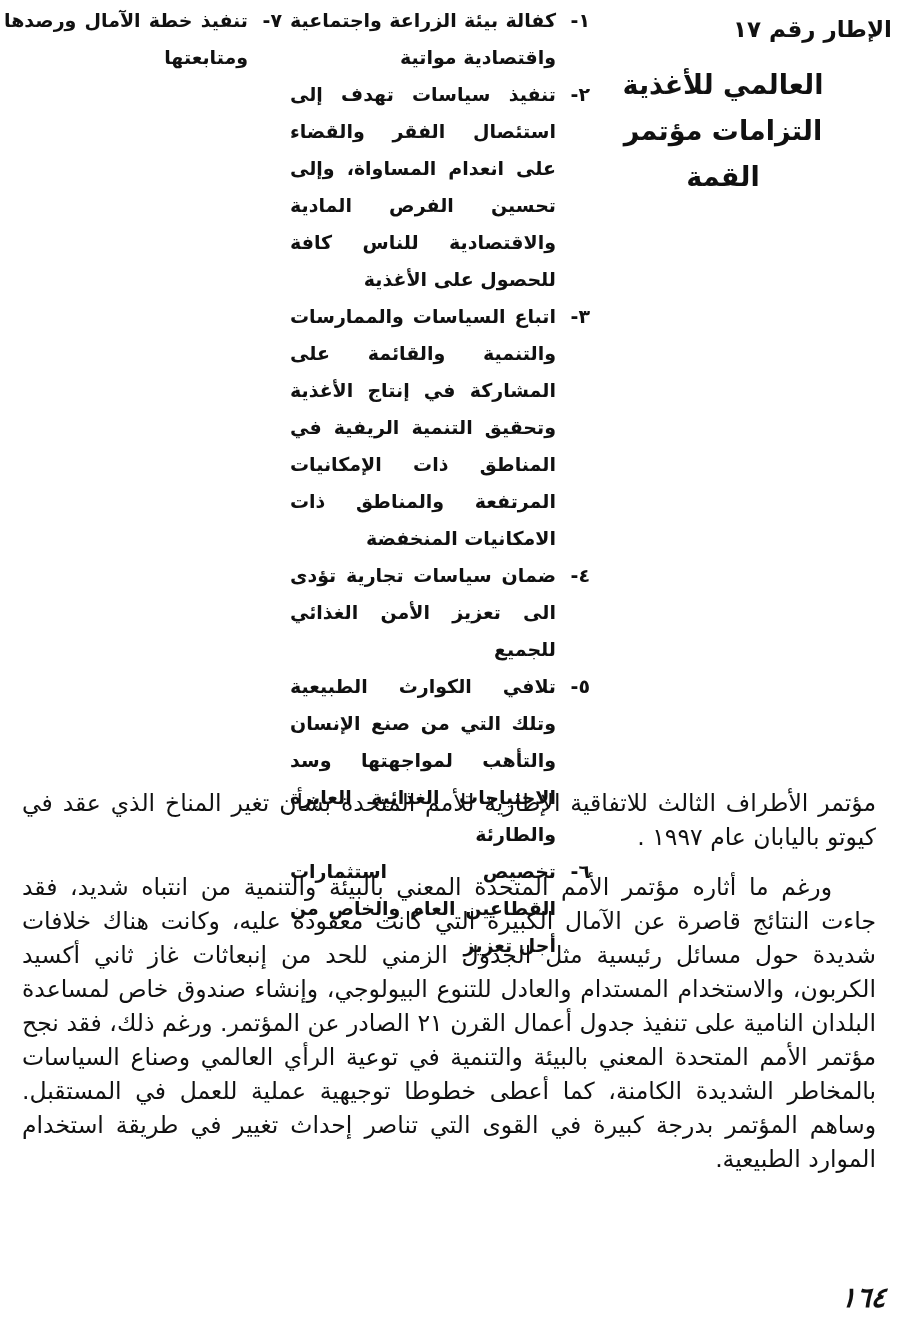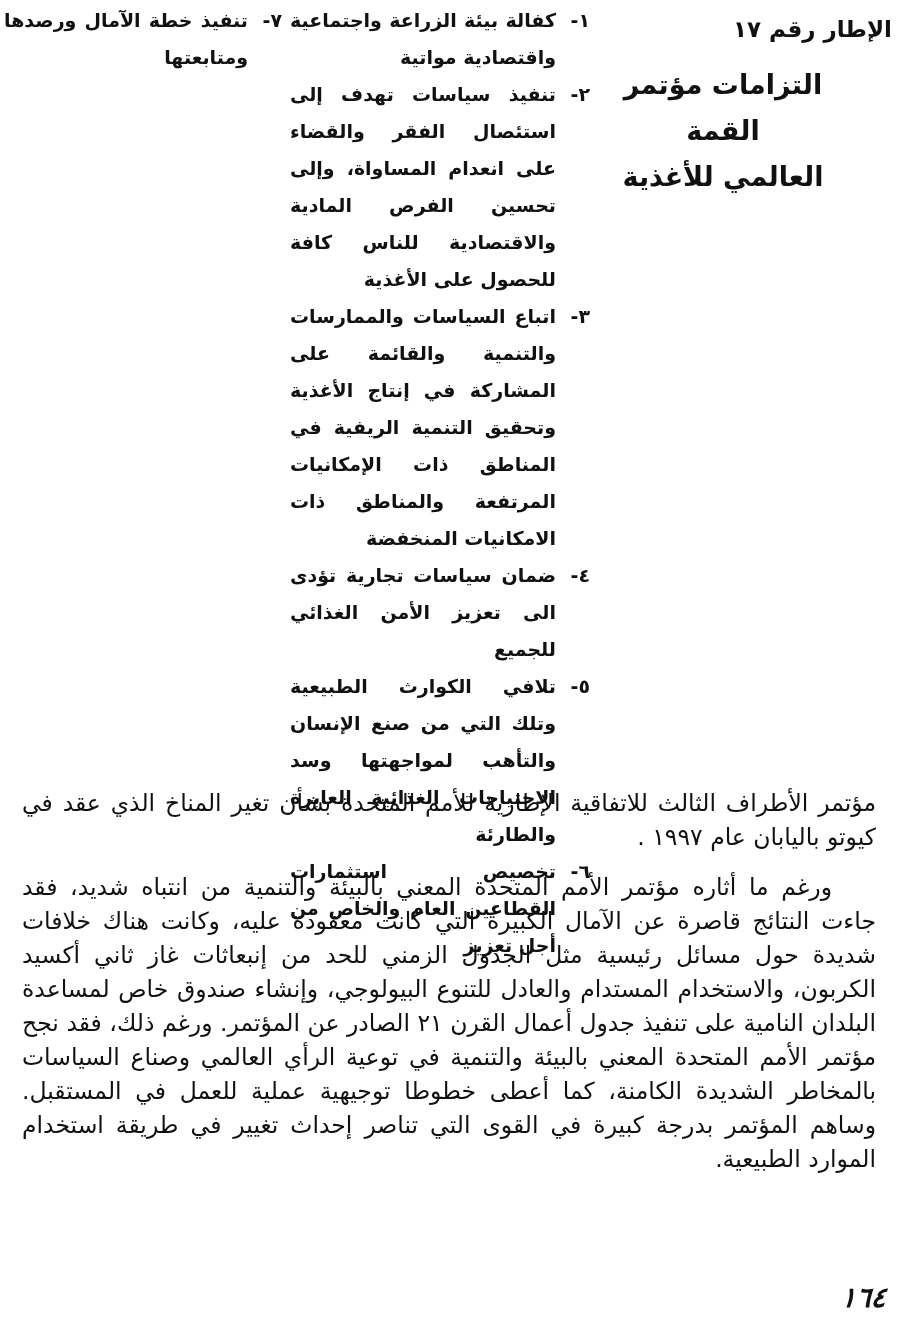--- a/index.html
+++ b/index.html
@@ -96,22 +96,22 @@
   }
 </style>
 </head>
 <body>
 
 <div class="page">
 
   <div class="frame-label">الإطار رقم ١٧</div>
 
   <div class="box-title">
+    <div>العالمي للأغذية</div>
     <div>التزامات مؤتمر القمة</div>
-    <div>العالمي للأغذية</div>
   </div>
 
   <div class="box-col col-middle">
     <div class="list-item">
       <span class="num">١-</span>
       <span class="item-text">كفالة بيئة الزراعة واجتماعية واقتصادية مواتية</span>
     </div>
     <div class="list-item">
       <span class="num">٢-</span>
       <span class="item-text">تنفيذ سياسات تهدف إلى استئصال الفقر والقضاء على انعدام المساواة، وإلى تحسين الفرص المادية والاقتصادية للناس كافة للحصول على الأغذية</span>

